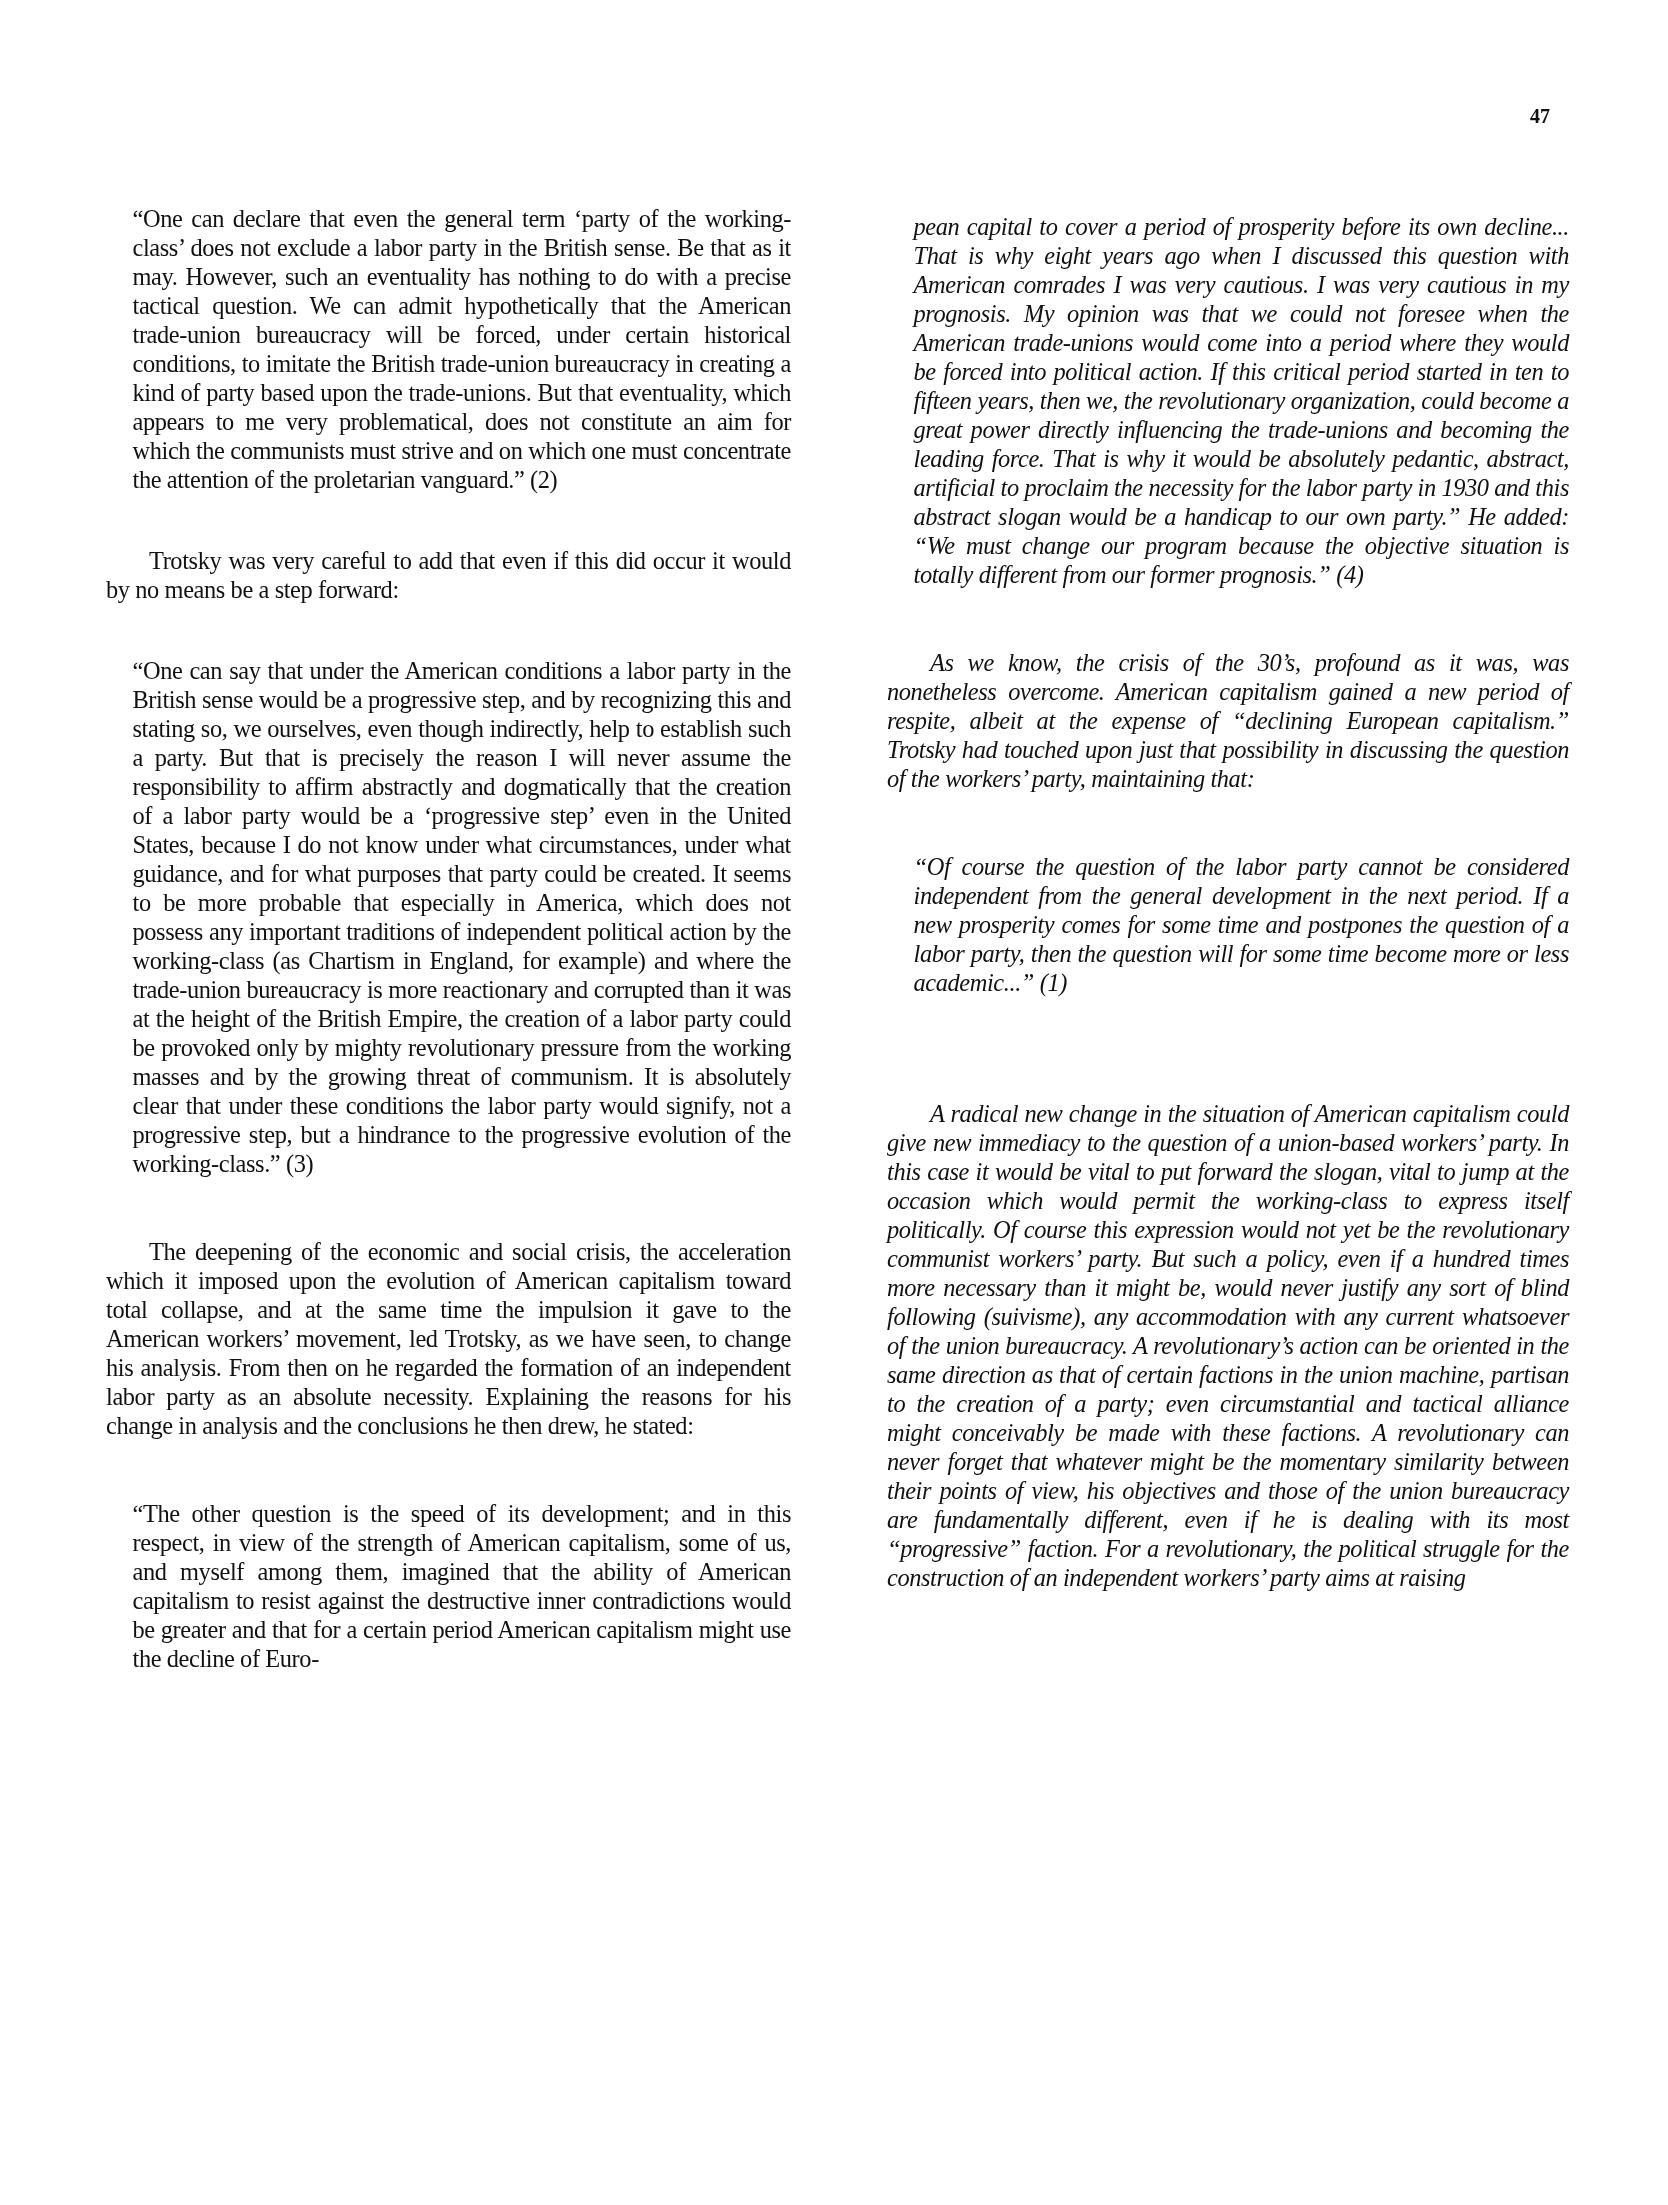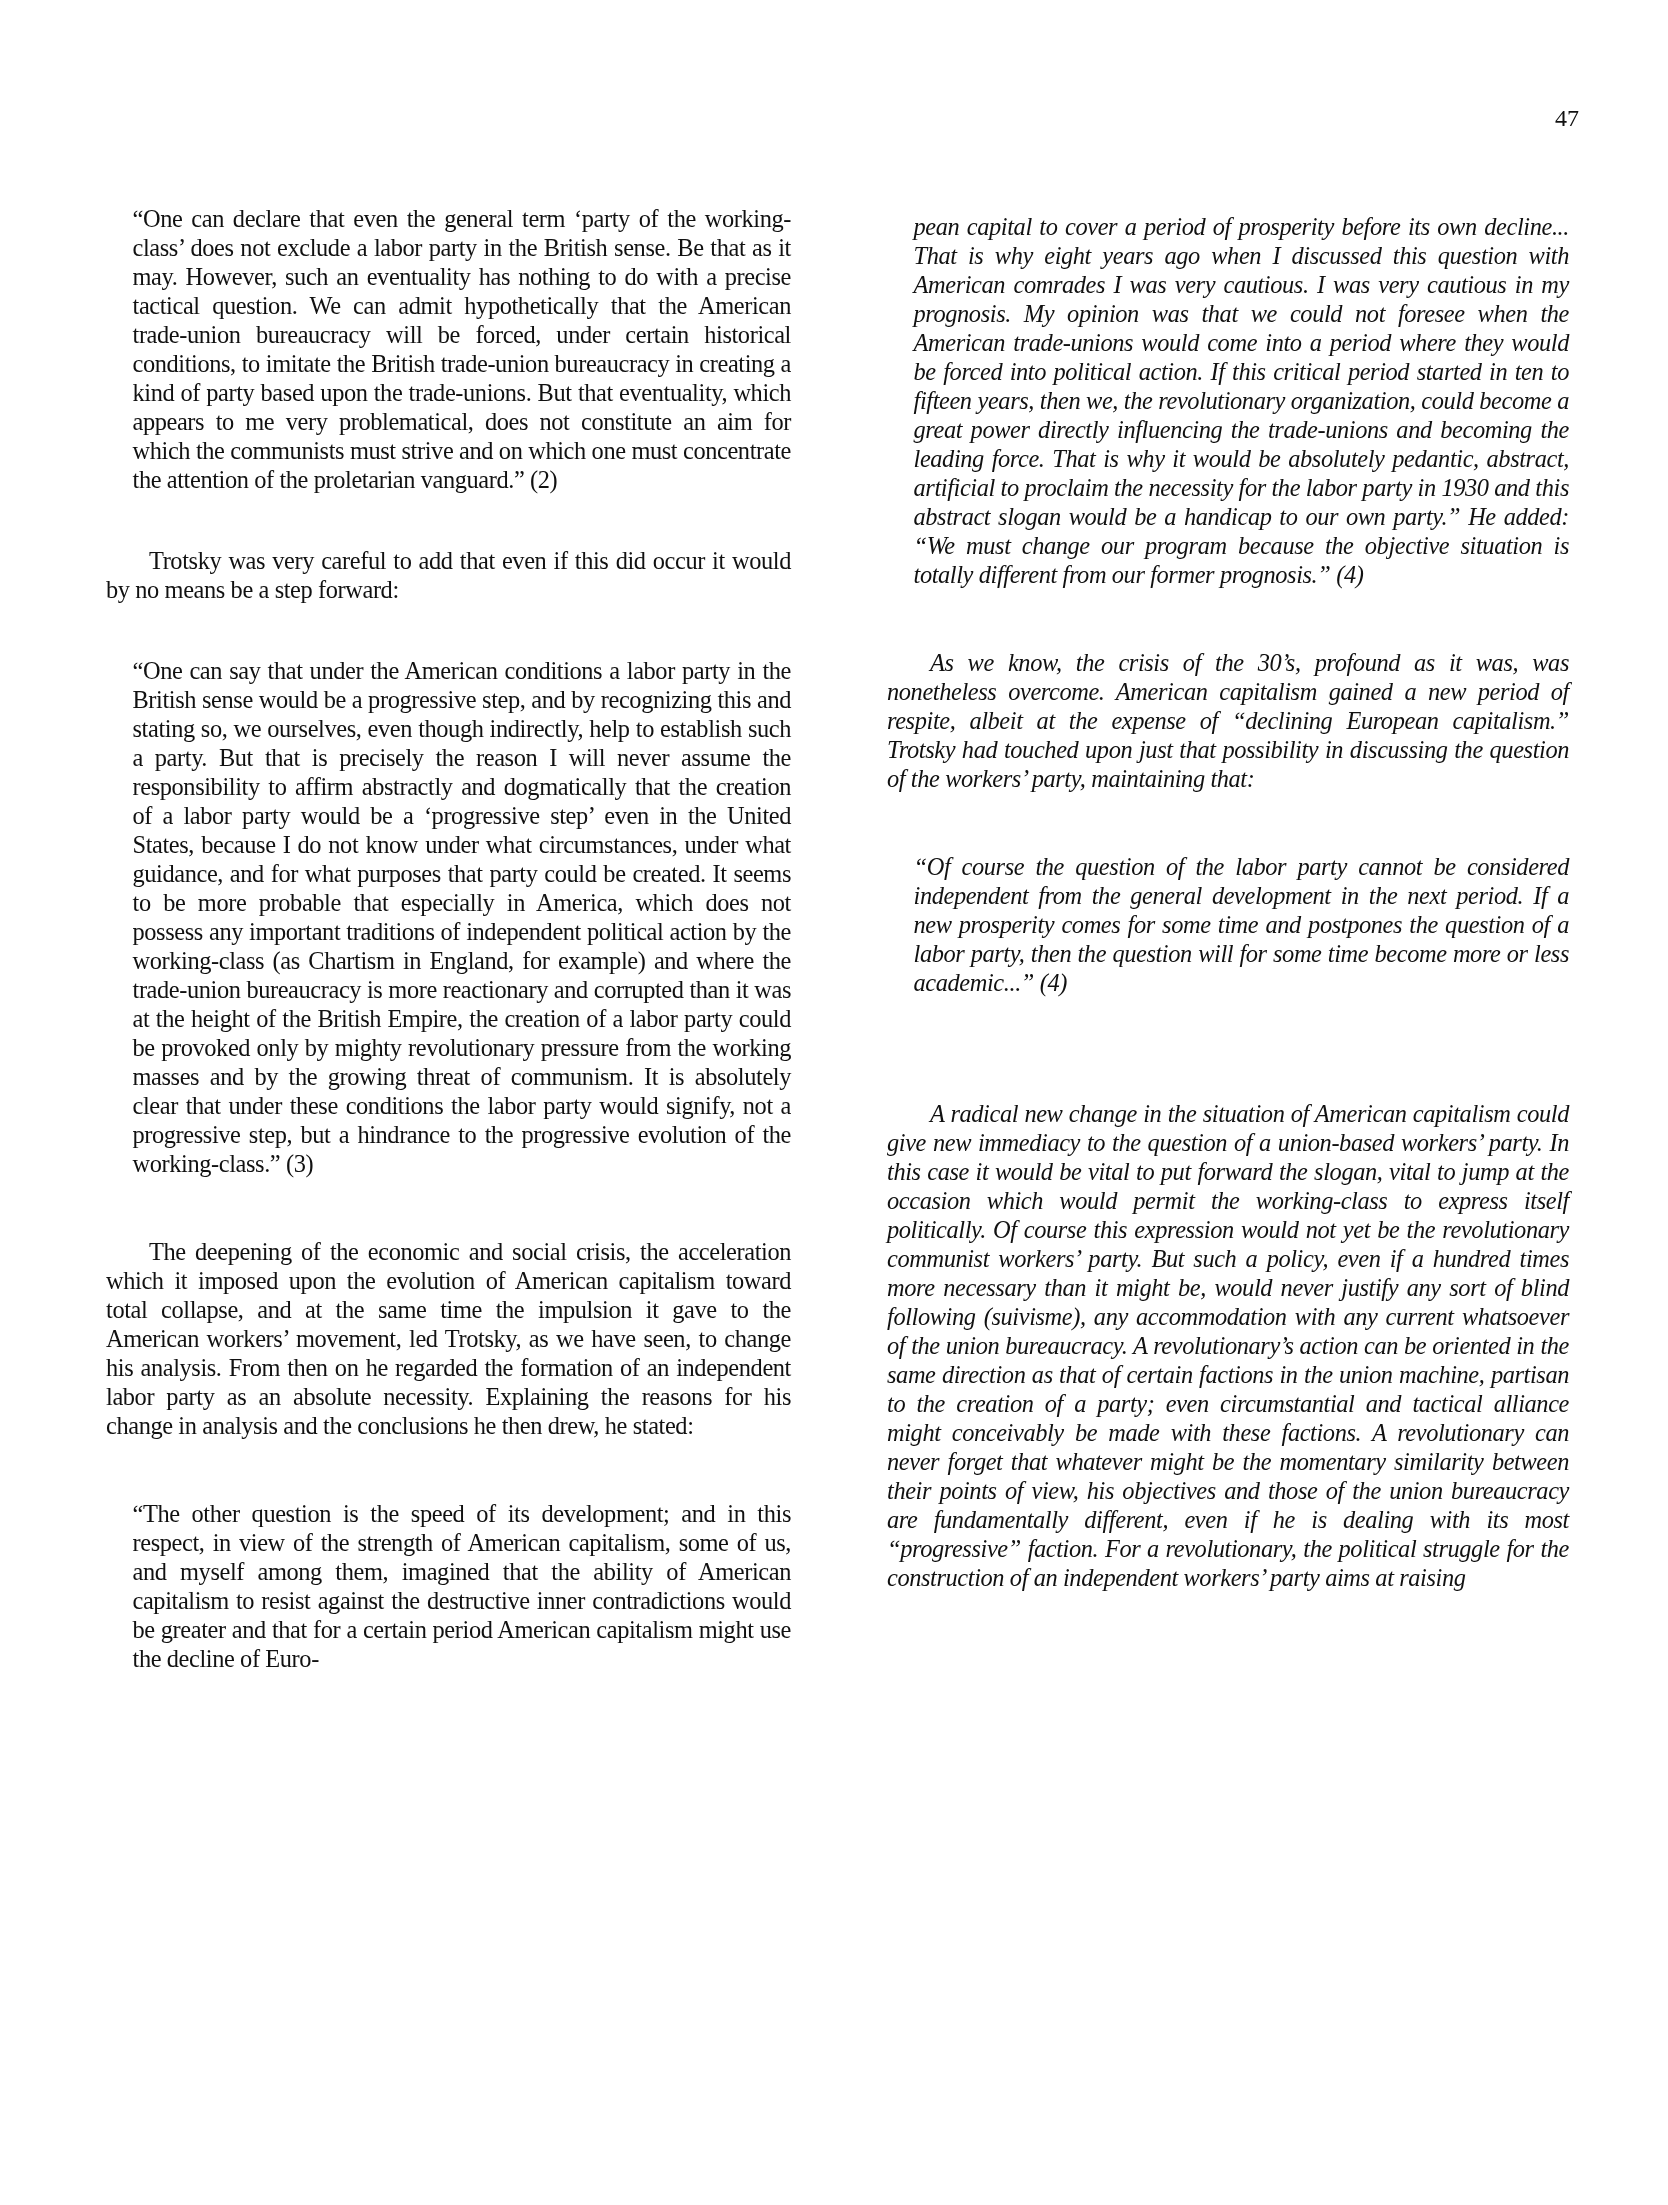--- a/index.html
+++ b/index.html
@@ -3,21 +3,21 @@
 <meta charset="utf-8">
 <style>
   html, body { margin: 0; padding: 0; background: #ffffff; }
   body {
     width: 1668px; height: 2205px; position: relative; overflow: hidden;
     color: #111111;
     font-family: "Liberation Serif", "DejaVu Serif", serif;
   }
   .page-number {
     position: absolute; top: 105px; left: 1530px; width: 49px;
-    text-align: right; font-size: 24px; font-weight: normal;
+    text-align: left; font-size: 20px; font-weight: bold;
   }
   .col { position: absolute; }
   .col-left { left: 98px; top: 196px; width: 701px; }
   .col-right { left: 879px; top: 204px; width: 698px; font-style: italic; }
   p {
     margin: 8px; font-size: 24.4px; line-height: 29px;
     text-align: justify; letter-spacing: -0.4px;
     transform-origin: left top;
   }
   .quote { padding-left: 26.5px; }
@@ -40,18 +40,18 @@
   <p class="indent">The deepening of the economic and social crisis, the acceleration which it imposed upon the evolution of American capitalism toward total collapse, and at the same time the impulsion it gave to the American workers’ movement, led Trotsky, as we have seen, to change his analysis. From then on he regarded the formation of an independent labor party as an absolute necessity. Explaining the reasons for his change in analysis and the conclusions he then drew, he stated:</p>
   <div class="gap-lg"></div>
   <p class="quote">“The other question is the speed of its development; and in this respect, in view of the strength of American capitalism, some of us, and myself among them, imagined that the ability of American capitalism to resist against the destructive inner contradictions would be greater and that for a certain period American capitalism might use the decline of Euro-</p>
 </div>
 
 <div class="col col-right">
   <p class="quote">pean capital to cover a period of prosperity before its own decline... That is why eight years ago when I discussed this question with American comrades I was very cautious. I was very cautious in my prognosis. My opinion was that we could not foresee when the American trade-unions would come into a period where they would be forced into political action. If this critical period started in ten to fifteen years, then we, the revolutionary organization, could become a great power directly influencing the trade-unions and becoming the leading force. That is why it would be absolutely pedantic, abstract, artificial to proclaim the necessity for the labor party in 1930 and this abstract slogan would be a handicap to our own party.” He added: “We must change our program because the objective situation is totally different from our former prognosis.” (4)</p>
   <div class="gap-lg"></div>
   <p class="indent">As we know, the crisis of the 30’s, profound as it was, was nonetheless overcome. American capitalism gained a new period of respite, albeit at the expense of “declining European capitalism.” Trotsky had touched upon just that possibility in discussing the question of the workers’ party, maintaining that:</p>
   <div class="gap-lg"></div>
-  <p class="quote">“Of course the question of the labor party cannot be considered independent from the general development in the next period. If a new prosperity comes for some time and postpones the question of a labor party, then the question will for some time become more or less academic...” (4)</p>
+  <p class="quote">“Of course the question of the labor party cannot be considered independent from the general development in the next period. If a new prosperity comes for some time and postpones the question of a labor party, then the question will for some time become more or less academic...” (1)</p>
   <div class="gap-lg"></div>
   <div class="gap-lg"></div>
   <p class="indent">A radical new change in the situation of American capitalism could give new immediacy to the question of a union-based workers’ party. In this case it would be vital to put forward the slogan, vital to jump at the occasion which would permit the working-class to express itself politically. Of course this expression would not yet be the revolutionary communist workers’ party. But such a policy, even if a hundred times more necessary than it might be, would never justify any sort of blind following (suivisme), any accommodation with any current whatsoever of the union bureaucracy. A revolutionary’s action can be oriented in the same direction as that of certain factions in the union machine, partisan to the creation of a party; even circumstantial and tactical alliance might conceivably be made with these factions. A revolutionary can never forget that whatever might be the momentary similarity between their points of view, his objectives and those of the union bureaucracy are fundamentally different, even if he is dealing with its most “progressive” faction. For a revolutionary, the political struggle for the construction of an independent workers’ party aims at raising</p>
 </div>
 
 
 </body></html>

